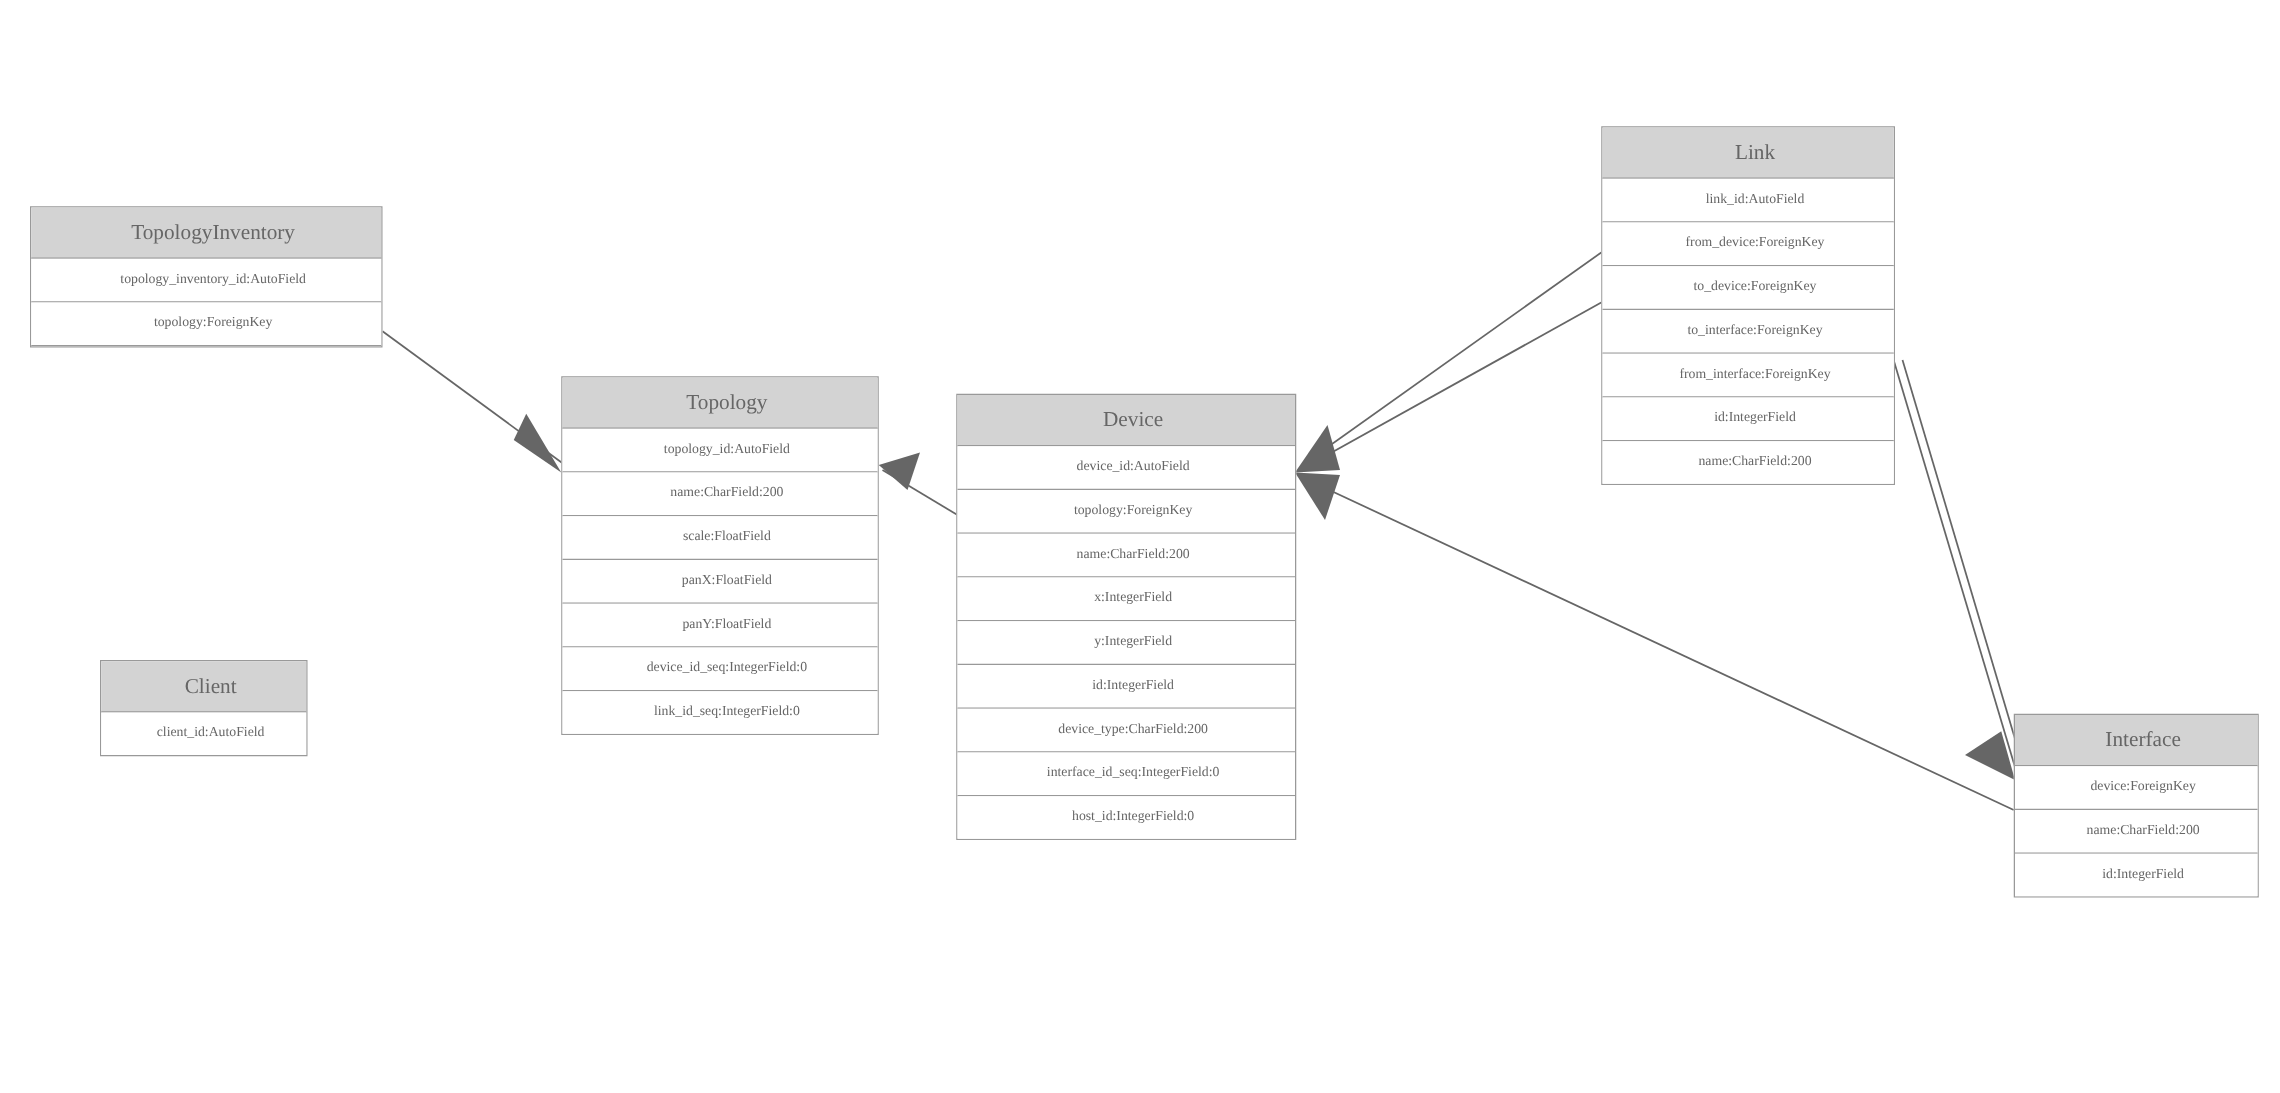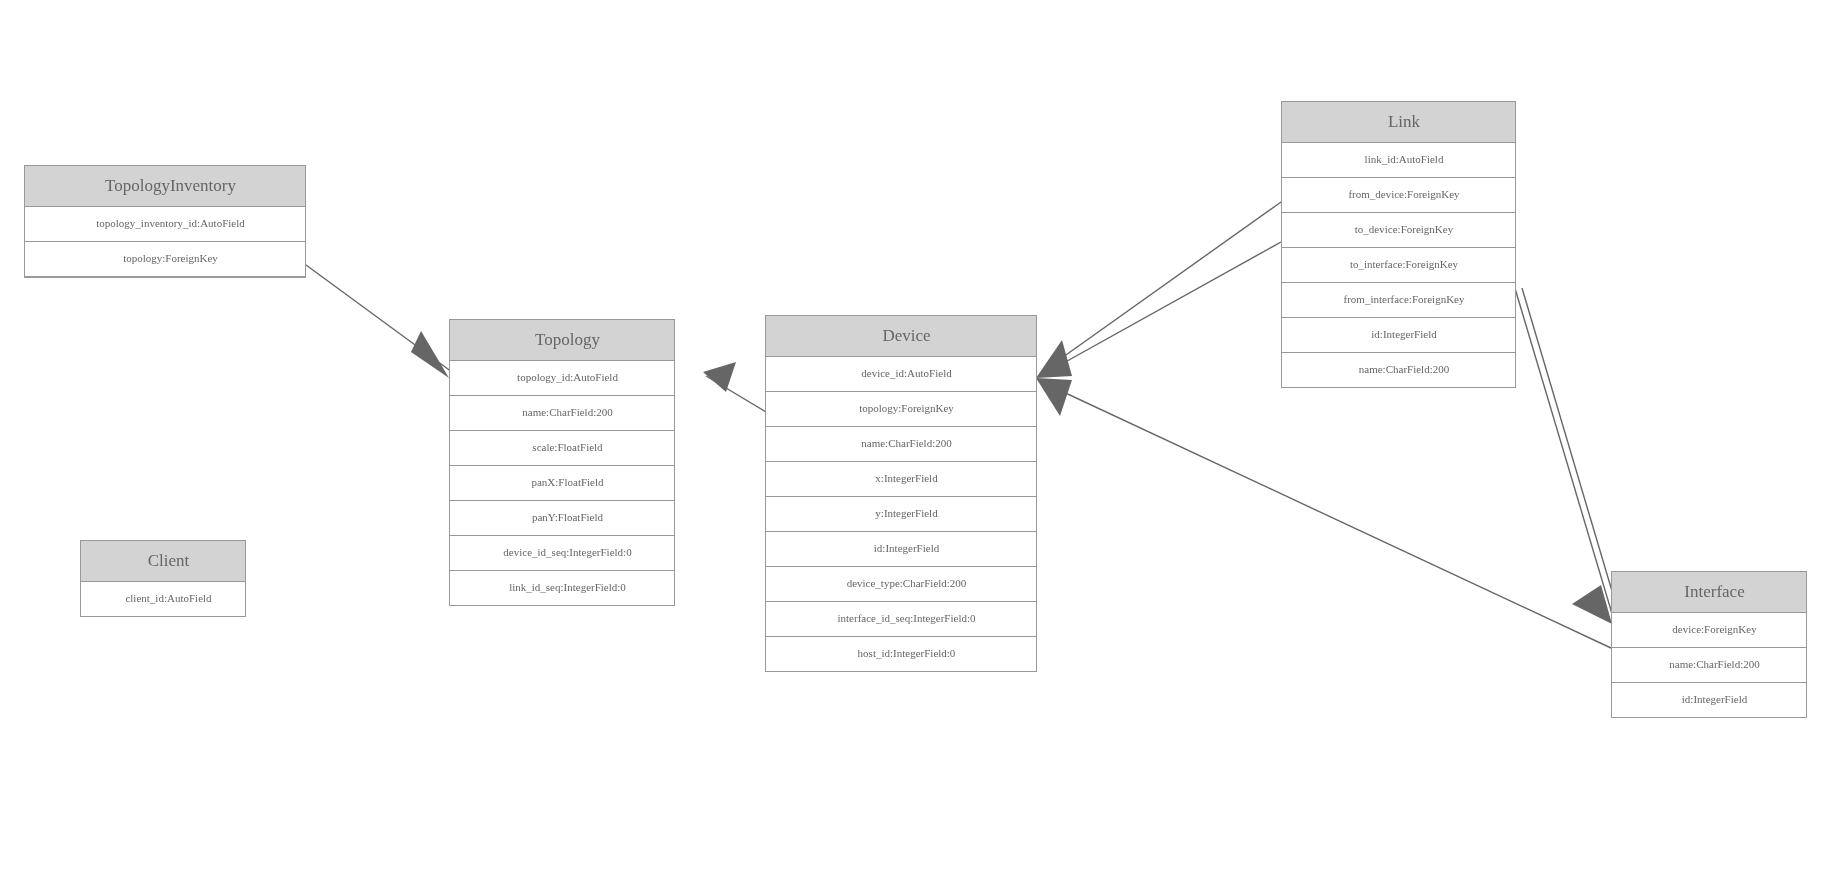--- a/index.html
+++ b/index.html
@@ -99,25 +99,25 @@
     <g>
       <polygon points="1612,624 1572,604 1601,585" fill="#666666"></polygon>
     </g>
   </svg>
 
   <div class="entity" style="left: 24px; top: 165px; width: 282px;">
       <div class="entity-header">TopologyInventory</div>
       <div class="entity-field">topology_inventory_id:AutoField</div>
       <div class="entity-field">topology:ForeignKey</div>
     </div>
-  <div class="entity" style="left: 80px; top: 528px; width: 166px; margin-top: 12px;">
+  <div class="entity" style="left: 80px; top: 528px; width: 166px;">
       <div class="entity-header">Client</div>
       <div class="entity-field last">client_id:AutoField</div>
     </div>
-  <div class="entity" style="left: 449px; top: 319px; width: 226px;">
+  <div class="entity" style="left: 449px; top: 301px; width: 254px;">
       <div class="entity-header">Topology</div>
       <div class="entity-field">topology_id:AutoField</div>
       <div class="entity-field">name:CharField:200</div>
       <div class="entity-field">scale:FloatField</div>
       <div class="entity-field">panX:FloatField</div>
       <div class="entity-field">panY:FloatField</div>
       <div class="entity-field">device_id_seq:IntegerField:0</div>
       <div class="entity-field last">link_id_seq:IntegerField:0</div>
     </div>
   <div class="entity" style="left: 765px; top: 315px; width: 272px;">

